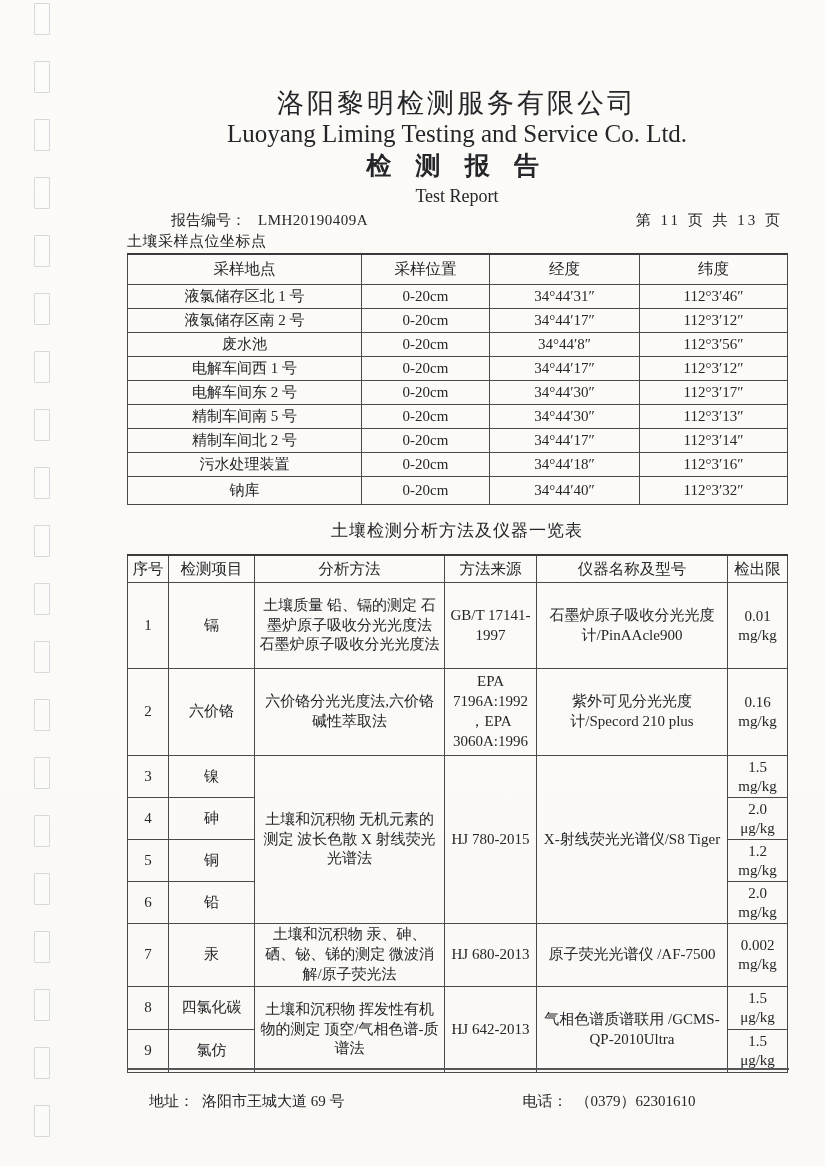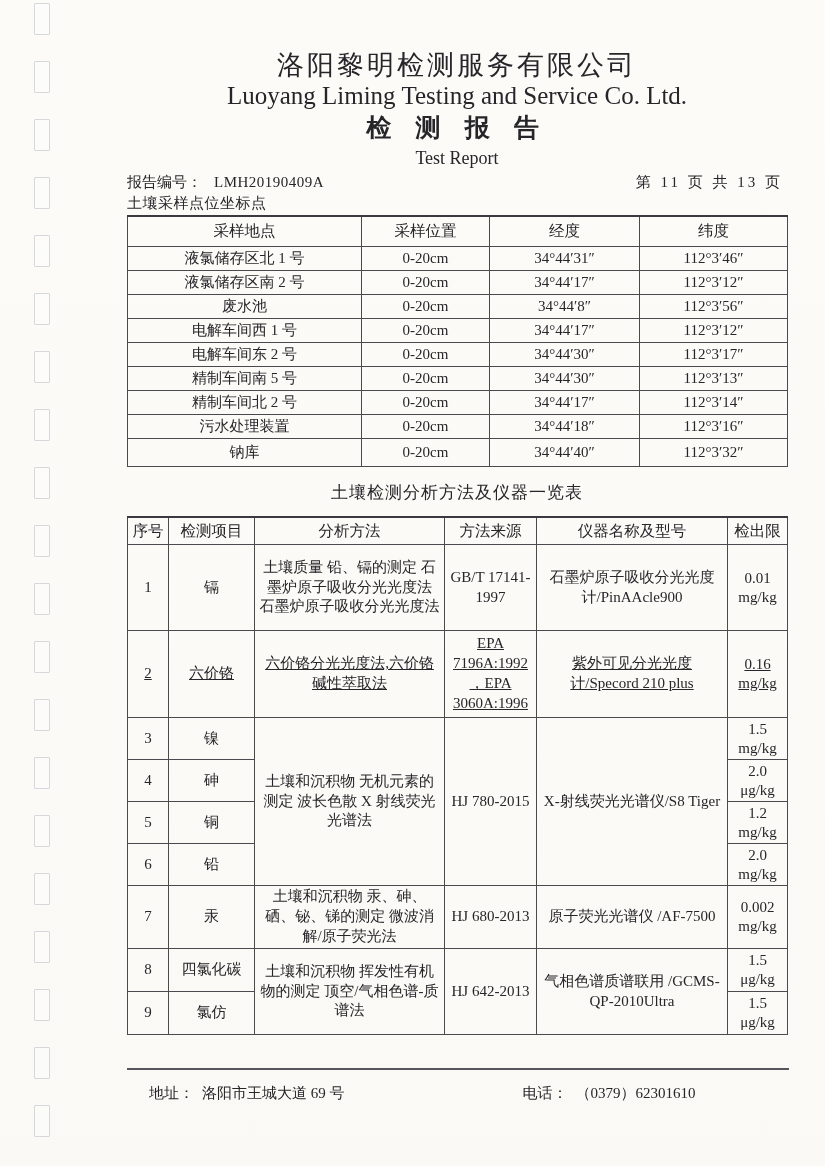--- a/index.html
+++ b/index.html
@@ -12,50 +12,50 @@
     overflow:hidden;
   }
   .page{position:absolute;inset:0;background:linear-gradient(180deg,#fcfbf8 0%,#fbfaf6 60%,#faf9f5 100%);}
   
   .binding-rail{position:absolute;left:0;top:0;width:70px;height:1166px;}
   .binding-hole{
     position:absolute;left:34px;width:14px;height:30px;
     border:1.5px solid #b9bdc6;opacity:.55;border-radius:1px;background:#fdfdfc;
   }
   .content{position:absolute;left:127px;top:0;width:660px;}
-  .hdr{ text-align:center; padding-top:48px;}
+  .hdr{ text-align:center; padding-top:86px;}
   .company-cn{font-size:27px;letter-spacing:3px;line-height:34px;font-weight:500;}
   .company-en{font-size:25px;line-height:28px;}
   .title-cn{font-size:25px;letter-spacing:9px;line-height:36px;font-weight:700;}
   .title-en{font-size:18px;line-height:24px;}
-  .meta-row{display:flex;justify-content:space-between;align-items:baseline;font-size:15px;margin-top:3px;height:21px;}
+  .meta-row{display:flex;justify-content:space-between;align-items:baseline;font-size:15px;margin-top:3px;height:21px;margin-left:44px;}
   .meta-left .val{margin-left:12px;letter-spacing:.5px;}
   .meta-right{letter-spacing:3px;padding-right:4px;}
   .caption{font-size:15px;font-weight:normal;height:21px;letter-spacing:.5px;}
   table{border-collapse:collapse;width:660px;table-layout:fixed;}
   td,th{border:1px solid #4a4a4e;text-align:center;vertical-align:middle;font-weight:normal;
         font-size:15px;line-height:1.32;padding:1px 3px;overflow:hidden;}
   #coords-table{border-top:2.5px solid #3a3a3e;}
   #coords-table thead th{height:27px;font-size:15.5px;}
   #coords-table tbody td{height:21px;}
   #coords-table tbody tr:last-child td{height:25px;}
   .methods-title{font-size:17px;font-weight:normal;text-align:center;margin:14px 0 12px 0;letter-spacing:1px;}
   #methods-table{border-top:2.5px solid #3a3a3e;}
   #methods-table thead th{height:24px;font-size:15.5px;}
   #methods-table tbody tr:nth-child(1) td{height:83px;}
-  #methods-table tbody tr:nth-child(2) td{height:84px;text-decoration:underline;}
+  #methods-table tbody tr:nth-child(2) td{height:84px;}
   #methods-table tbody tr:nth-child(3) td,
   #methods-table tbody tr:nth-child(4) td,
   #methods-table tbody tr:nth-child(5) td,
   #methods-table tbody tr:nth-child(6) td{height:39px;}
   #methods-table tbody tr:nth-child(7) td{height:60px;}
   #methods-table tbody tr:nth-child(8) td,
   #methods-table tbody tr:nth-child(9) td{height:40px;}
   .limit-cell div{line-height:1.25;}
-  .footer{position:absolute;left:127px;top:1068px;width:662px;border-top:2px solid #55555a;padding-top:14px;}
+  .footer{position:absolute;left:127px;top:1068px;width:662px;border-top:2px solid #55555a;padding-top:22px;}
   .footer-row{display:flex;font-size:15px;}
   .footer-addr{margin-left:22px;}
   .footer-phone{margin-left:178px;}
   .footer .lbl{margin-right:8px;}
 </style>
 </head>
 <body>
 
 <div class="page">
   <div class="binding-rail" id="binding-rail">

